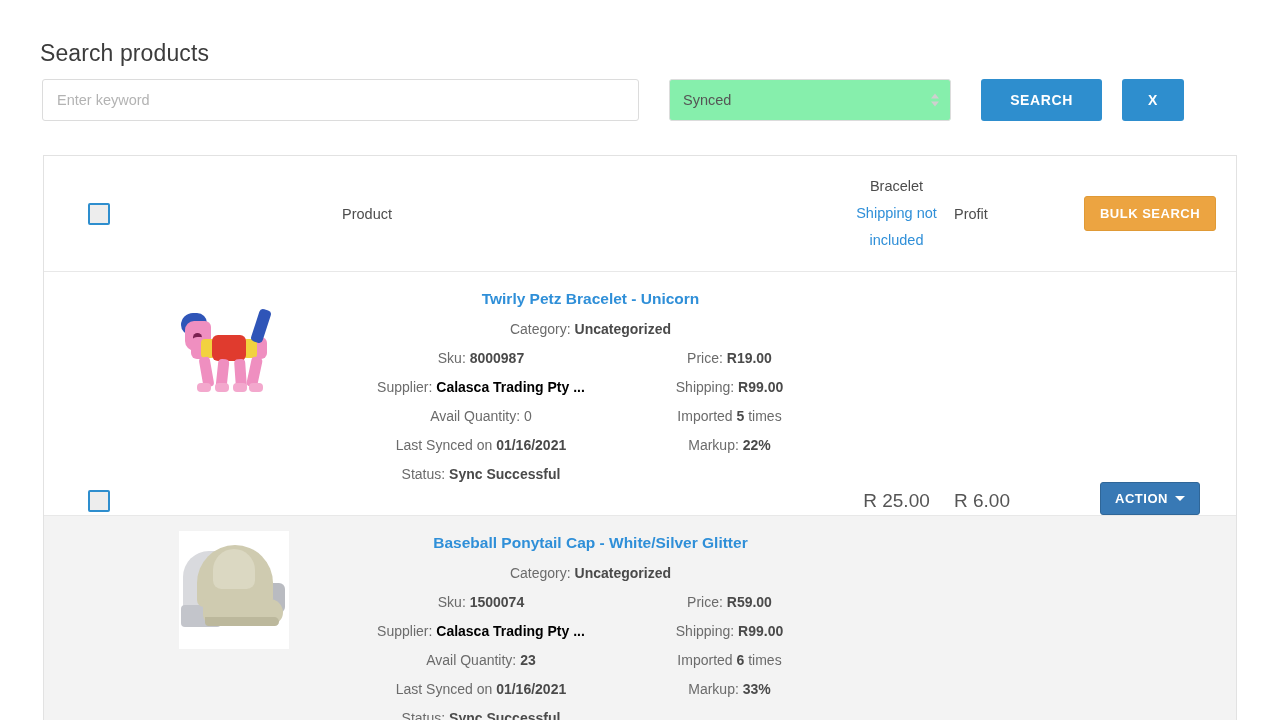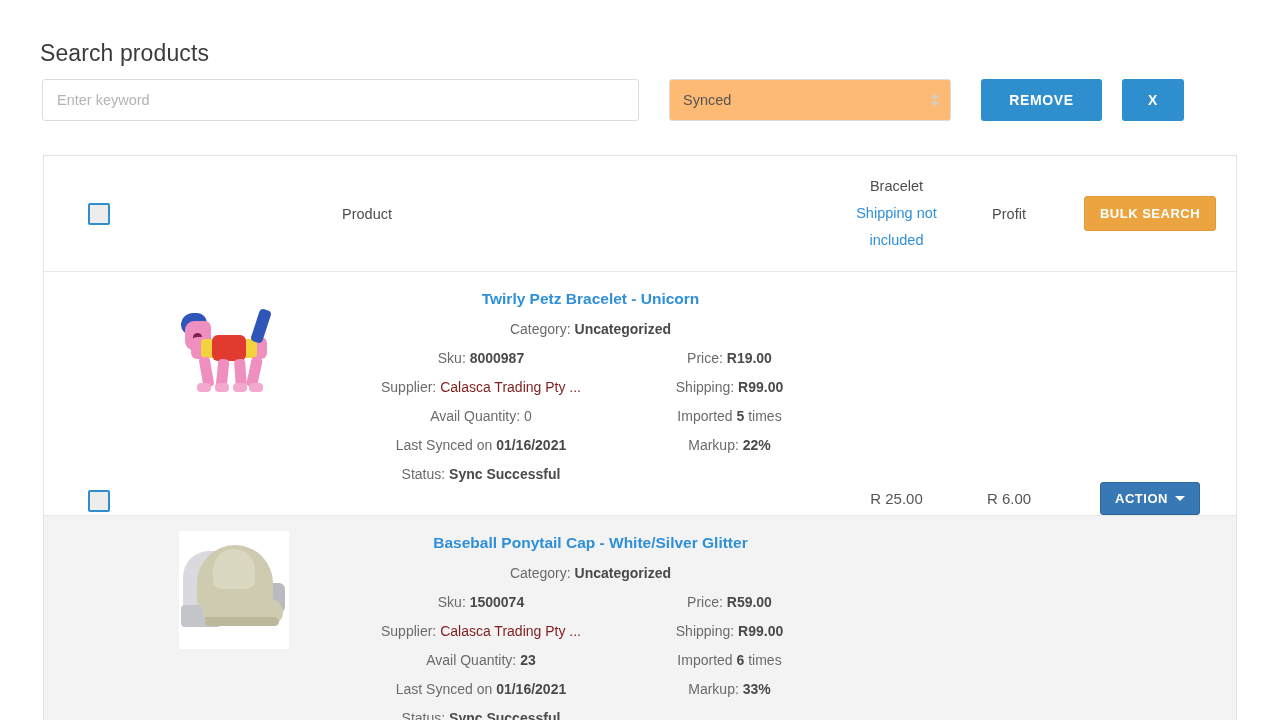--- a/index.html
+++ b/index.html
@@ -28,21 +28,21 @@
     border: 1px solid #dcdcdc; background: #fff;
     border-radius: 3px;
     padding: 0 14px;
     font-size: 14.5px; font-family: "Liberation Sans", sans-serif;
     color: #b91c1c; outline: none;
   }
   .keyword-input::placeholder { color: #b3b3b3; }
   .select-wrap { position: relative; margin-left: 30px; }
   .status-select {
     width: 282px; height: 42px;
-    border: 1px solid #dcdcdc; background: #fdba74;
+    border: 1px solid #dcdcdc; background: #86efac;
     border-radius: 3px;
     padding: 0 30px 0 13px;
     font-size: 14.5px; font-family: "Liberation Sans", sans-serif;
     color: #555; outline: none;
     -webkit-appearance: none; appearance: none;
   }
   .spinner {
     position: absolute; right: 12px; top: 50%;
     transform: translateY(-50%);
     display: flex; flex-direction: column;
@@ -90,21 +90,21 @@
     display: flex; align-items: flex-start;
     min-height: 224px;
     border-bottom: 1px solid #e8e8e8;
   }
   .row.alt { background: #f3f3f3; }
 
   .col-check  { width: 110px; flex: 0 0 110px; display: flex; justify-content: center; }
   .col-thumb  { width: 160px; flex: 0 0 160px; display: flex; justify-content: center; }
   .col-info   { flex: 1 1 auto; }
   .col-sell   { width: 115px; flex: 0 0 115px; text-align: center; }
-  .col-profit { width: 110px; flex: 0 0 110px; text-align: center; }
+  .col-profit { width: 110px; flex: 0 0 110px; text-align: left; }
   .col-action { width: 172px; flex: 0 0 172px; display: flex; justify-content: center; }
 
   .thead .col-check { align-self: center; }
   .thead .col-info  { padding-left: 28px; font-size: 14.5px; color: #4d4d4d; }
   .thead .col-sell, .thead .col-profit { font-size: 14.5px; color: #4d4d4d; }
 
   .chk {
     width: 22px; height: 22px;
     border: 2px solid #2e8ece;
     background: #ededed; border-radius: 2px;
@@ -121,34 +121,34 @@
     color: #fff; font-size: 13px; font-weight: bold;
     letter-spacing: .5px;
     padding: 9px 15px; border-radius: 3px;
     white-space: nowrap; cursor: pointer;
   }
 
   
   .row .col-check  { padding-top: 218px; }
   .row .col-thumb  { padding-top: 15px; }
   .row .col-info   { padding: 18px 0 0 28px; text-align: center; }
-  .row .col-sell, .row .col-profit { padding-top: 218px; font-size: 15px; color: #555; }
+  .row .col-sell, .row .col-profit { padding-top: 218px; font-size: 19px; color: #555; }
   .row .col-action { padding-top: 210px; }
 
   .p-title {
     color: #2f8fd8; font-size: 15.5px; font-weight: bold;
     margin-bottom: 13px; cursor: pointer;
   }
   .p-cat { font-size: 14px; color: #6b6b6b; margin-bottom: 13px; }
   .p-cat b, .meta b { color: #4a4a4a; font-weight: bold; }
   .meta-grid { display: flex; }
   .meta-left  { width: 278px; flex: 0 0 278px; }
   .meta-right { flex: 1 1 auto; }
   .meta { font-size: 14px; color: #6b6b6b; margin-bottom: 13px; line-height: 1.15; }
-  .meta a { color: #7f1d1d; text-decoration: none; font-weight: normal; cursor: pointer; }
+  .meta a { color: #000000; text-decoration: none; font-weight: bold; cursor: pointer; }
 
   .btn-action {
     background: #3879b5; border: 1px solid #2f6698;
     color: #fff; font-size: 13px; font-weight: bold;
     letter-spacing: .5px; padding: 8px 14px; border-radius: 3px;
     display: inline-flex; align-items: center; gap: 7px;
     cursor: pointer; white-space: nowrap;
   }
   .caret {
     width: 0; height: 0;
@@ -251,21 +251,21 @@
     <div class="select-wrap">
       <select class="status-select">
         <option>Synced</option>
       </select>
       <span class="spinner">
         <i class="up"></i>
           <i class="dn"></i>
       </span>
     </div>
 
-    <button class="btn btn-search">REMOVE</button>
+    <button class="btn btn-search">SEARCH</button>
     <button class="btn btn-clear">X</button>
   </div>
 
   <div class="table">
 
     <div class="thead">
       <div class="col-check">
         <span class="chk"></span>
       </div>
       <div class="col-thumb"></div>

